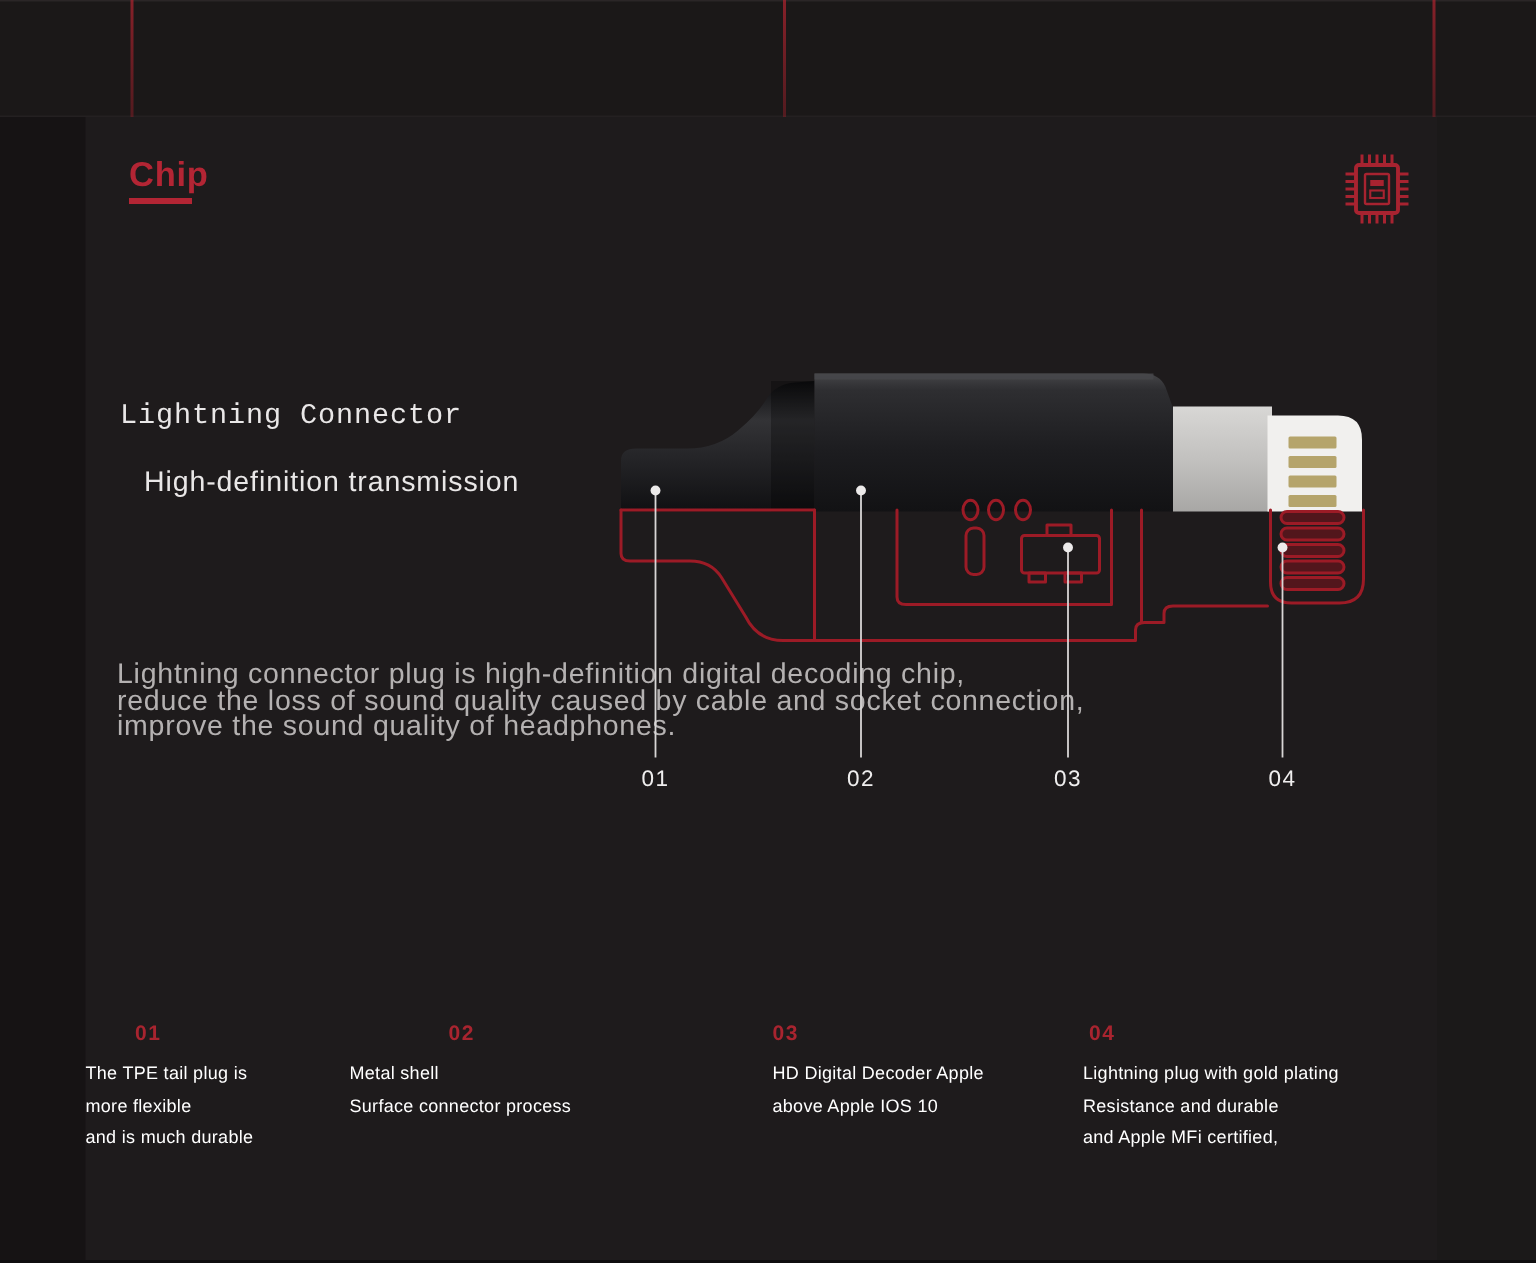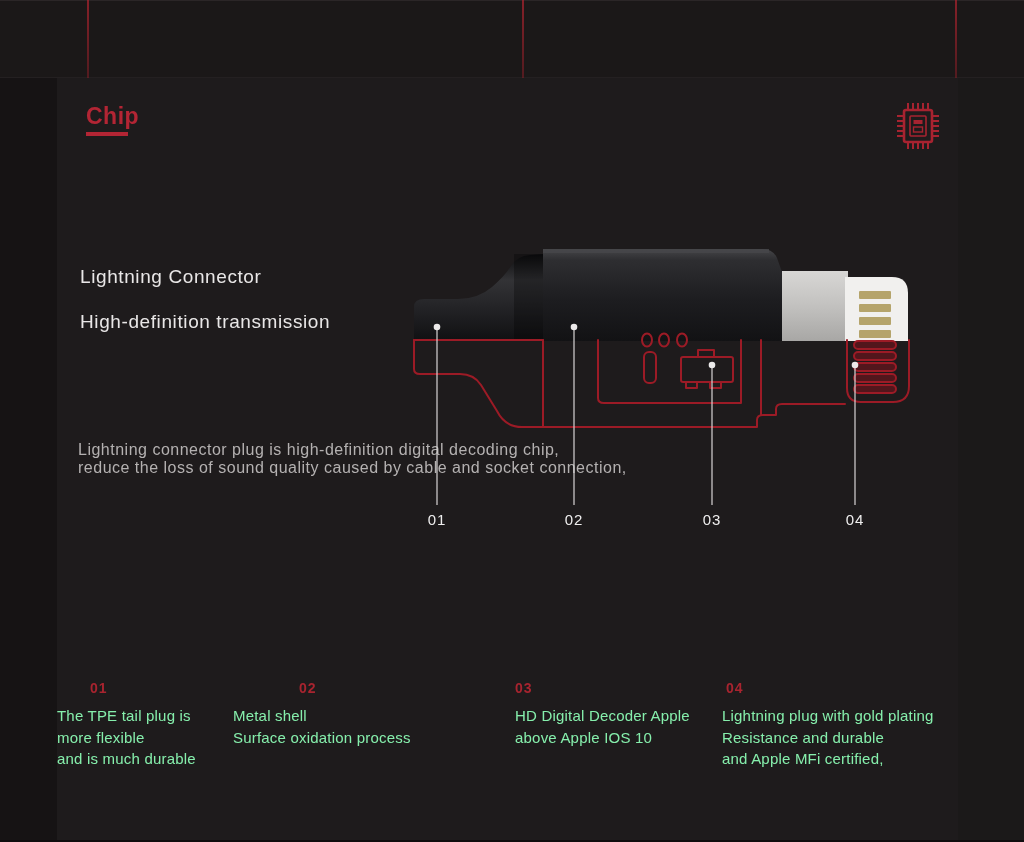--- a/index.html
+++ b/index.html
@@ -13,31 +13,31 @@
   .right-strip{position:absolute;left:958px;top:0;width:66px;height:842px;background:#1b1919;}
   .top-band{position:absolute;left:0;top:0;width:1024px;height:78px;background:#1b1818;border-top:1px solid #2b2627;border-bottom:1px solid #242021;}
   .top-line{position:absolute;top:0;width:2px;height:78px;background:linear-gradient(180deg,rgba(170,35,46,.75),rgba(150,30,40,.45));}
   .section-title{
     position:absolute;left:86px;top:103px;
     color:#b32534;font-size:23px;font-weight:bold;letter-spacing:.5px;
   }
   .section-title-underline{position:absolute;left:86px;top:132px;width:42px;height:4px;background:#b32534;}
   .chip-icon{position:absolute;left:896px;top:102px;}
   .hero-title{position:absolute;color:#e9e7e7;font-size:19px;font-weight:500;letter-spacing:.6px;}
-  .hero-title.t1{left:80px;top:266px;}
-  .hero-title.t2{left:80px;top:311px;}
-  .description{position:absolute;left:78px;top:441px;color:#b4b1b1;font-size:16px;line-height:17.5px;letter-spacing:.5px;}
+  .hero-title.t1{left:80px;top:266px;font-family:Liberation Mono, monospace;}
+  .hero-title.t2{left:96px;top:311px;}
+  .description{position:absolute;left:78px;top:441px;color:#b4b1b1;font-size:19px;line-height:17.5px;letter-spacing:.5px;}
   .illustration{position:absolute;left:0;top:0;width:1024px;height:842px;}
   .callout-label{
     position:absolute;top:511px;width:44px;text-align:center;
     color:#efeeee;font-size:15px;font-weight:500;letter-spacing:1px;
   }
   .feature{position:absolute;top:680px;}
   .feature-num{color:#a8242f;font-size:14px;font-weight:bold;letter-spacing:1px;margin-bottom:9px;}
-  .feature-line{color:#86efac;font-size:15px;line-height:21.5px;letter-spacing:.2px;white-space:nowrap;}
+  .feature-line{color:#ffffff;font-size:12px;line-height:21.5px;letter-spacing:.2px;white-space:nowrap;}
   .bottom-edge{position:absolute;left:0;top:840px;width:1024px;height:2px;background:#0f0d0e;}
 </style>
 </head>
 <body>
 
 <div class="page">
 
   <div class="left-strip"></div>
   <div class="right-strip"></div>
   <div class="top-band"></div>
@@ -78,20 +78,21 @@
       <rect x="17.5" y="25" width="9" height="5" fill="none" stroke="#a72330" stroke-width="1.4"></rect>
     </svg>
   </div>
 
   <div class="hero-title t1">Lightning Connector</div>
   <div class="hero-title t2">High-definition transmission</div>
 
   <div class="description">
     <div class="desc-line">Lightning connector plug is high-definition digital decoding chip,</div>
     <div class="desc-line">reduce the loss of sound quality caused by cable and socket connection,</div>
+    <div class="desc-line">improve the sound quality of headphones.</div>
   </div>
 
   <svg class="illustration" viewBox="0 0 1024 842">
     <defs>
       <linearGradient id="gTail" x1="0" y1="0" x2="0" y2="1">
         <stop offset="0" stop-color="#0d0d0f"></stop>
         <stop offset="0.3" stop-color="#333336"></stop>
         <stop offset="0.62" stop-color="#232326"></stop>
         <stop offset="1" stop-color="#101012"></stop>
       </linearGradient>
@@ -171,21 +172,21 @@
   <div class="feature" style="left:57px">
     <div class="feature-num" style="margin-left:33px">01</div>
     <div class="feature-line">The TPE tail plug is</div>
     <div class="feature-line">more flexible</div>
     <div class="feature-line">and is much durable</div>
   </div>
 
   <div class="feature" style="left:233px">
     <div class="feature-num" style="margin-left:66px">02</div>
     <div class="feature-line">Metal shell</div>
-    <div class="feature-line">Surface oxidation process</div>
+    <div class="feature-line">Surface connector process</div>
   </div>
 
   <div class="feature" style="left:515px">
     <div class="feature-num" style="margin-left:0">03</div>
     <div class="feature-line">HD Digital Decoder Apple</div>
     <div class="feature-line">above Apple IOS 10</div>
   </div>
 
   <div class="feature" style="left:722px">
     <div class="feature-num" style="margin-left:4px">04</div>

